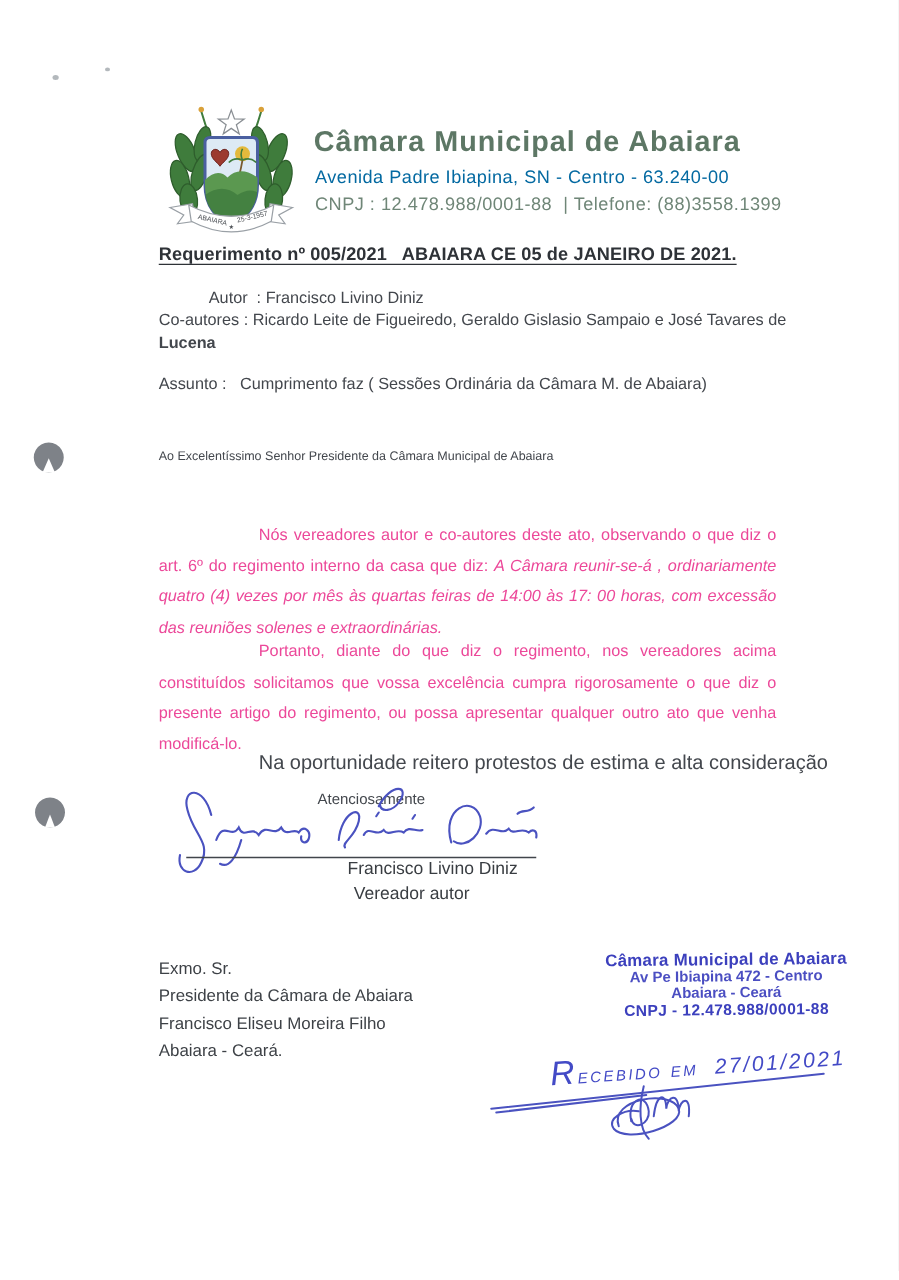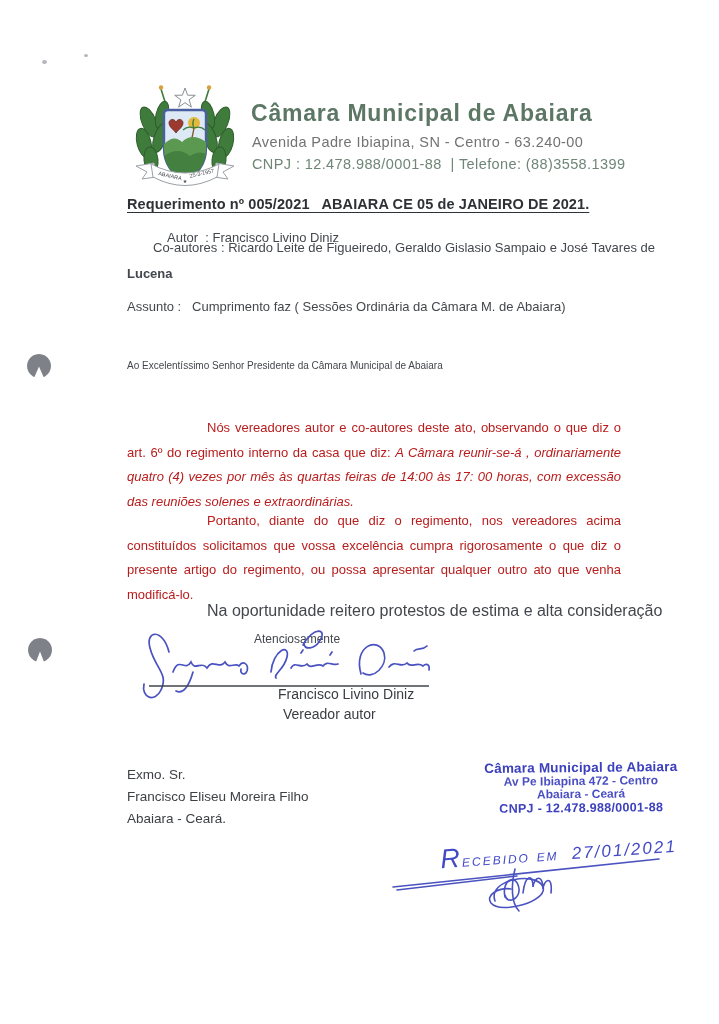--- a/index.html
+++ b/index.html
@@ -7,35 +7,35 @@
   .page {
     position:relative; width:719px; height:1024px; margin:0 auto;
     background:#ffffff; overflow:hidden;
     font-family:"Liberation Sans", sans-serif; color:#43474d;
   }
   .abs { position:absolute; }
 
   
   .org-name { left:251px; top:100px; font-size:23px; font-weight:bold;
     color:#5d7765; letter-spacing:0.8px; white-space:pre; }
-  .org-sub1 { left:252px; top:134px; font-size:14.5px; color:#737373; letter-spacing:0.4px; white-space:pre;text-align:center; }
+  .org-sub1 { left:252px; top:134px; font-size:14.5px; color:#0369a1; letter-spacing:0.4px; white-space:pre;text-align:center; }
   .org-sub2 { left:252px; top:156px; font-size:14.5px; color:#6f8677; letter-spacing:0.4px; white-space:pre; }
 
   
   .doc-title { left:127px; top:196px; font-size:14.5px; font-weight:bold; color:#2e3237;
     text-decoration:underline; text-decoration-thickness:1.4px; text-underline-offset:3px;
     white-space:pre; letter-spacing:0.1px; }
   .meta { font-size:13px; color:#43474d; white-space:pre-wrap; }
   .author-line    { left:127px; top:230px;margin-left:40px; }
-  .coauthors-1    { left:127px; top:240px;margin-left:26px; }
+  .coauthors-1    { left:127px; top:248px; }
   .coauthors-2    { left:127px; top:266px;font-weight:bold; }
   .subject-line   { left:127px; top:299px; }
   .salutation     { left:127px; top:360px; font-size:10px; }
   .para { left:127px; width:494px; font-size:13px; line-height:24.5px;
-    text-align:justify; text-indent:80px; color:#b91c1c; }
+    text-align:justify; text-indent:80px; color:#ec4899; }
   .para1 { top:416px; }
   .para2 { top:509px; }
   .para i { font-style:italic; }
   .closing-line { left:207px; top:602px; font-size:16px; }
   .signoff      { left:254px; top:632px; font-size:12px; }
   .signer-name  { left:250px; top:686px; font-size:14px; color:#393d42;margin-left:28px; }
   .signer-role  { left:283px; top:706px; font-size:14px; color:#393d42; }
 
   .addressee { left:127px; top:764px; font-size:13.5px; line-height:22px; color:#3d4146; }
 
@@ -137,20 +137,21 @@
       <path d="M281,31 C285,27 289,31 294,26"></path>
     </g>
     <line x1="16" y1="66" x2="296" y2="66" stroke="#41454b" stroke-width="1.3"></line>
   </svg>
 
   <div class="abs signer-name">Francisco Livino Diniz</div>
   <div class="abs signer-role">Vereador autor</div>
 
   <div class="abs addressee">
     <div>Exmo. Sr.</div>
+    <div>Presidente da Câmara de Abaiara</div>
     <div>Francisco Eliseu Moreira Filho</div>
     <div>Abaiara - Ceará.</div>
   </div>
 
   <div class="abs stamp">
     <div class="s1">Câmara Municipal de Abaiara</div>
     <div class="s2">Av Pe  Ibiapina 472 - Centro</div>
     <div class="s3">Abaiara - Ceará</div>
     <div class="s4">CNPJ - 12.478.988/0001-88</div>
   </div>

